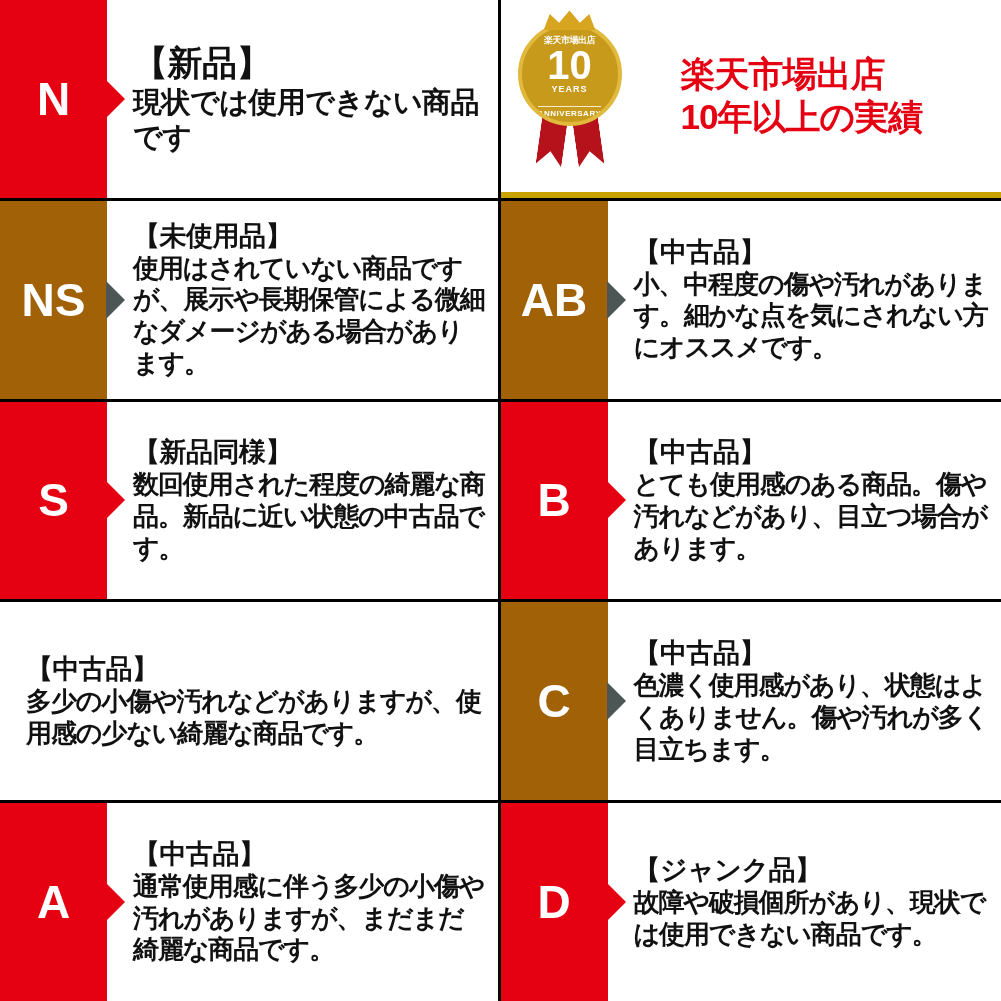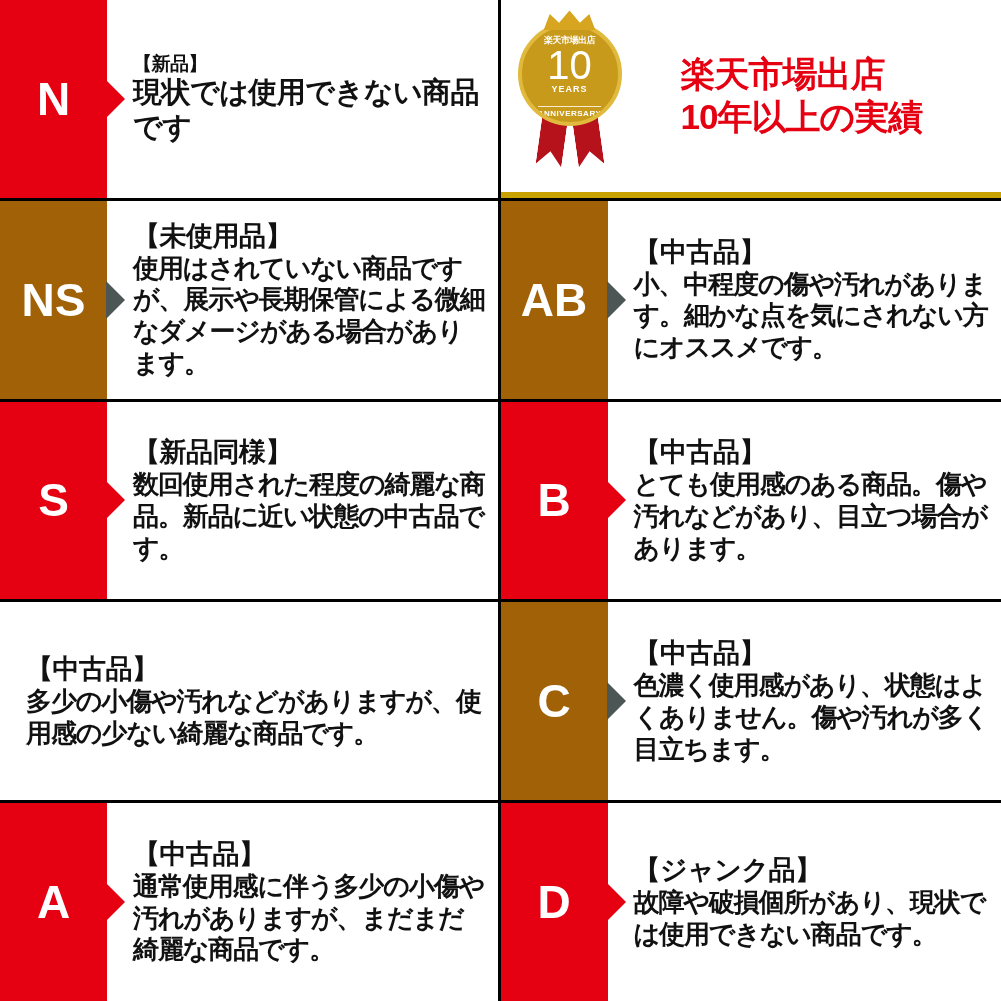--- a/index.html
+++ b/index.html
@@ -93,21 +93,21 @@
   }
   .desc .body {
     font-size: 26px;
     font-weight: bold;
     color: #111;
     line-height: 1.22;
     letter-spacing: -1.1px;
   }
 
   
-  .row1 .desc .title { font-size: 19px; }
+  .row1 .desc .title { font-size: 35px; }
   .row1 .desc .body { font-size: 29px; letter-spacing: -0.5px; }
 
   
   .badge-cell {
     width: 50%;
     display: flex;
     align-items: center;
     box-sizing: border-box;
     border-bottom: 6px solid #c8a200;
     background: #fff;
@@ -167,21 +167,21 @@
   }
   .disc .top-text {
     font-size: 9px;
     font-weight: bold;
     letter-spacing: -0.5px;
     margin-top: 4px;
     color: #fff;
   }
   .disc .big-num {
     font-size: 40px;
-    font-weight: normal;
+    font-weight: bold;
     line-height: 0.92;
     color: #fff;
   }
   .disc .years {
     font-size: 9px;
     font-weight: bold;
     letter-spacing: 1px;
     color: #fff;
   }
   .disc .anniv {

